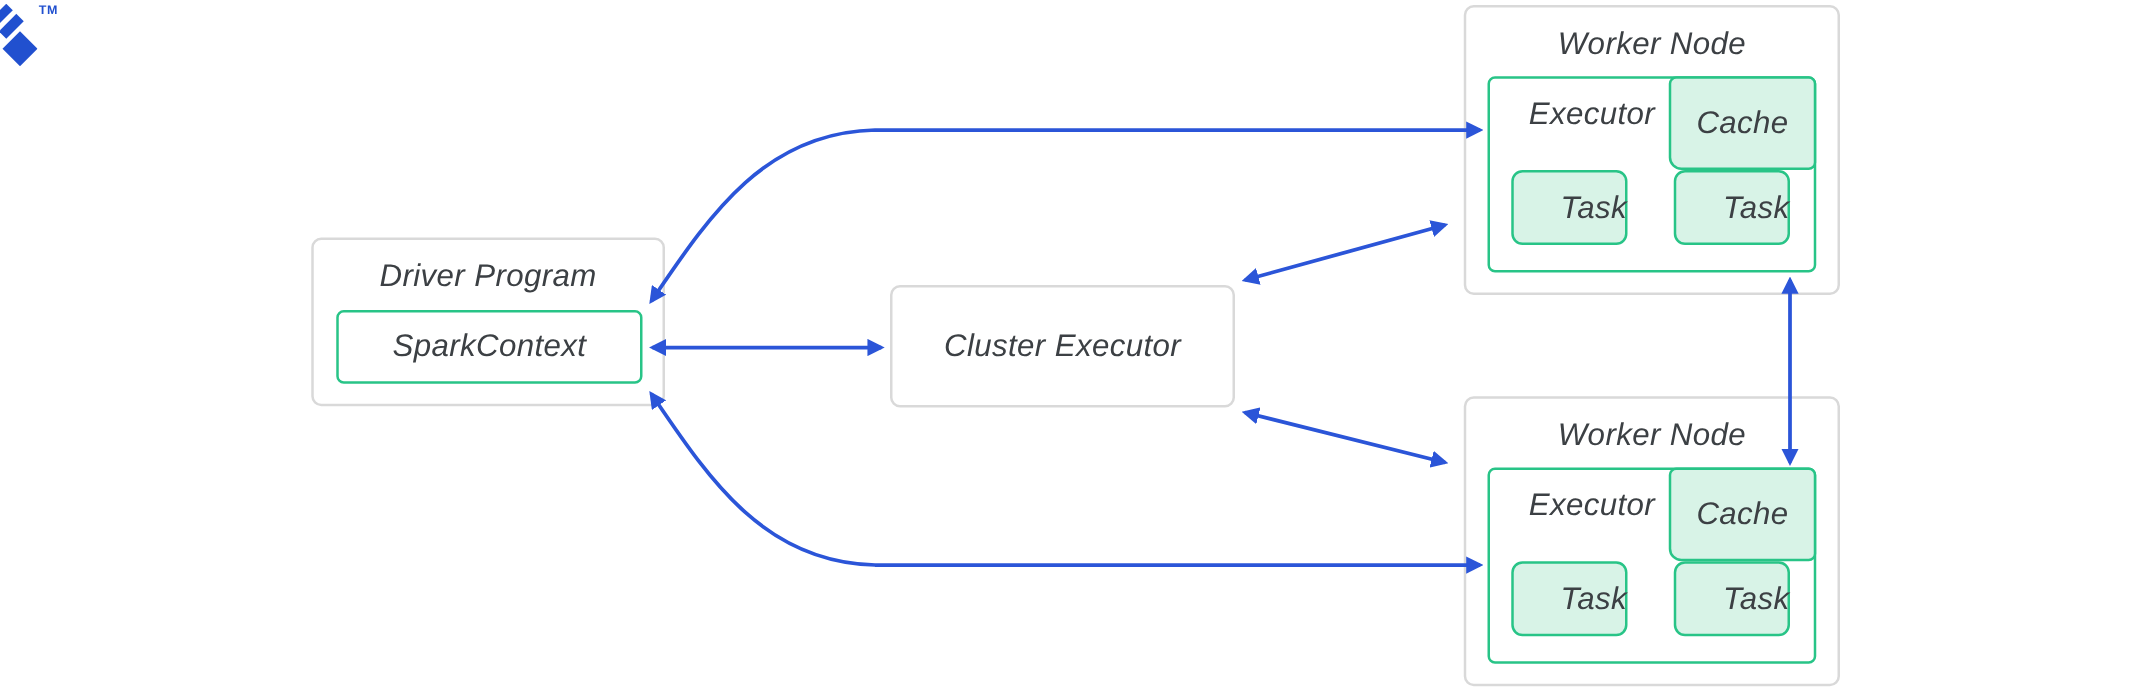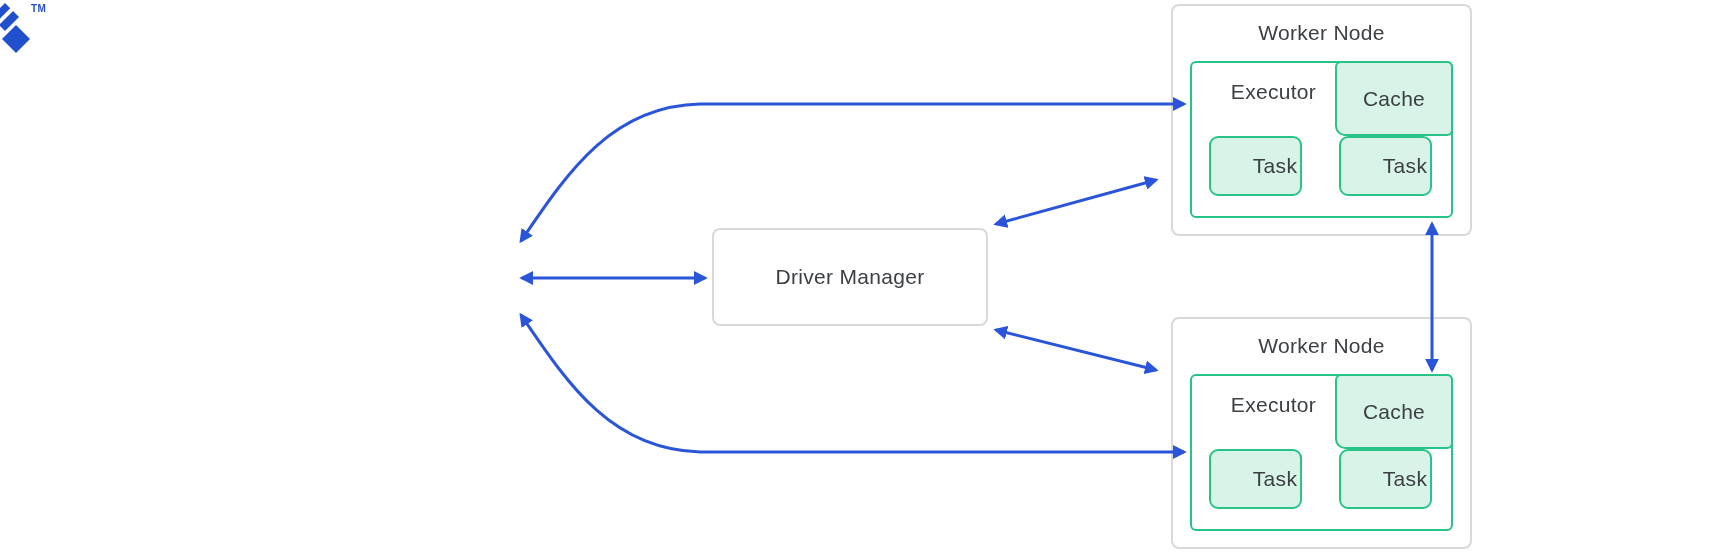--- a/index.html
+++ b/index.html
@@ -13,21 +13,21 @@
     font-family:"Liberation Sans", sans-serif;color:var(--text);
   }
   .box-gray{
     position:absolute;background:#fff;border:2px solid var(--gray-border);border-radius:8px;
   }
   .box-green{
     position:absolute;background:#fff;border:2px solid var(--green-border);border-radius:6px;
   }
   .fill-green{background:var(--green-fill);}
   .center{display:flex;align-items:center;justify-content:center;}
-  .lbl{font-size:21px;letter-spacing:.3px;color:var(--text);white-space:nowrap;}
+  .lbl{font-size:25px;letter-spacing:.3px;color:var(--text);white-space:nowrap;font-style:italic;}
   .box-title{text-align:center;margin-top:15px;}
 
   
   .driver{left:249px;top:190px;width:283px;height:135px;}
   .sparkcontext{left:18px;top:56px;width:245px;height:59px;}
 
   
   .cluster{left:712px;top:228px;width:276px;height:98px;}
 
   
@@ -58,23 +58,29 @@
 
 <div class="stage">
 
   <svg class="logo-svg" width="40" height="50" viewBox="0 0 40 50" aria-hidden="true">
     <path d="M15 0 L29 14 L15 28 L1 14 Z"></path>
     <path d="M26 22 L40 36 L26 50 L12 36 Z"></path>
     <rect x="-2" y="11.5" width="34" height="4" transform="rotate(-45 15 14)" fill="#fff"></rect>
   </svg>
   <div class="tm">TM</div>
 
+  <div class="box-gray driver">
+    <div class="lbl box-title">Driver Program</div>
+    <div class="box-green sparkcontext center">
+      <span class="lbl">SparkContext</span>
+    </div>
+  </div>
 
   <div class="box-gray cluster center">
-    <span class="lbl">Driver Manager</span>
+    <span class="lbl">Cluster Executor</span>
   </div>
 
   <div class="box-gray worker worker-top">
     <div class="lbl box-title">Worker Node</div>
     <div class="box-green executor">
       <div class="executor-label center">
         <span class="lbl">Executor</span>
       </div>
       <div class="cache fill-green center">
         <span class="lbl">Cache</span>

